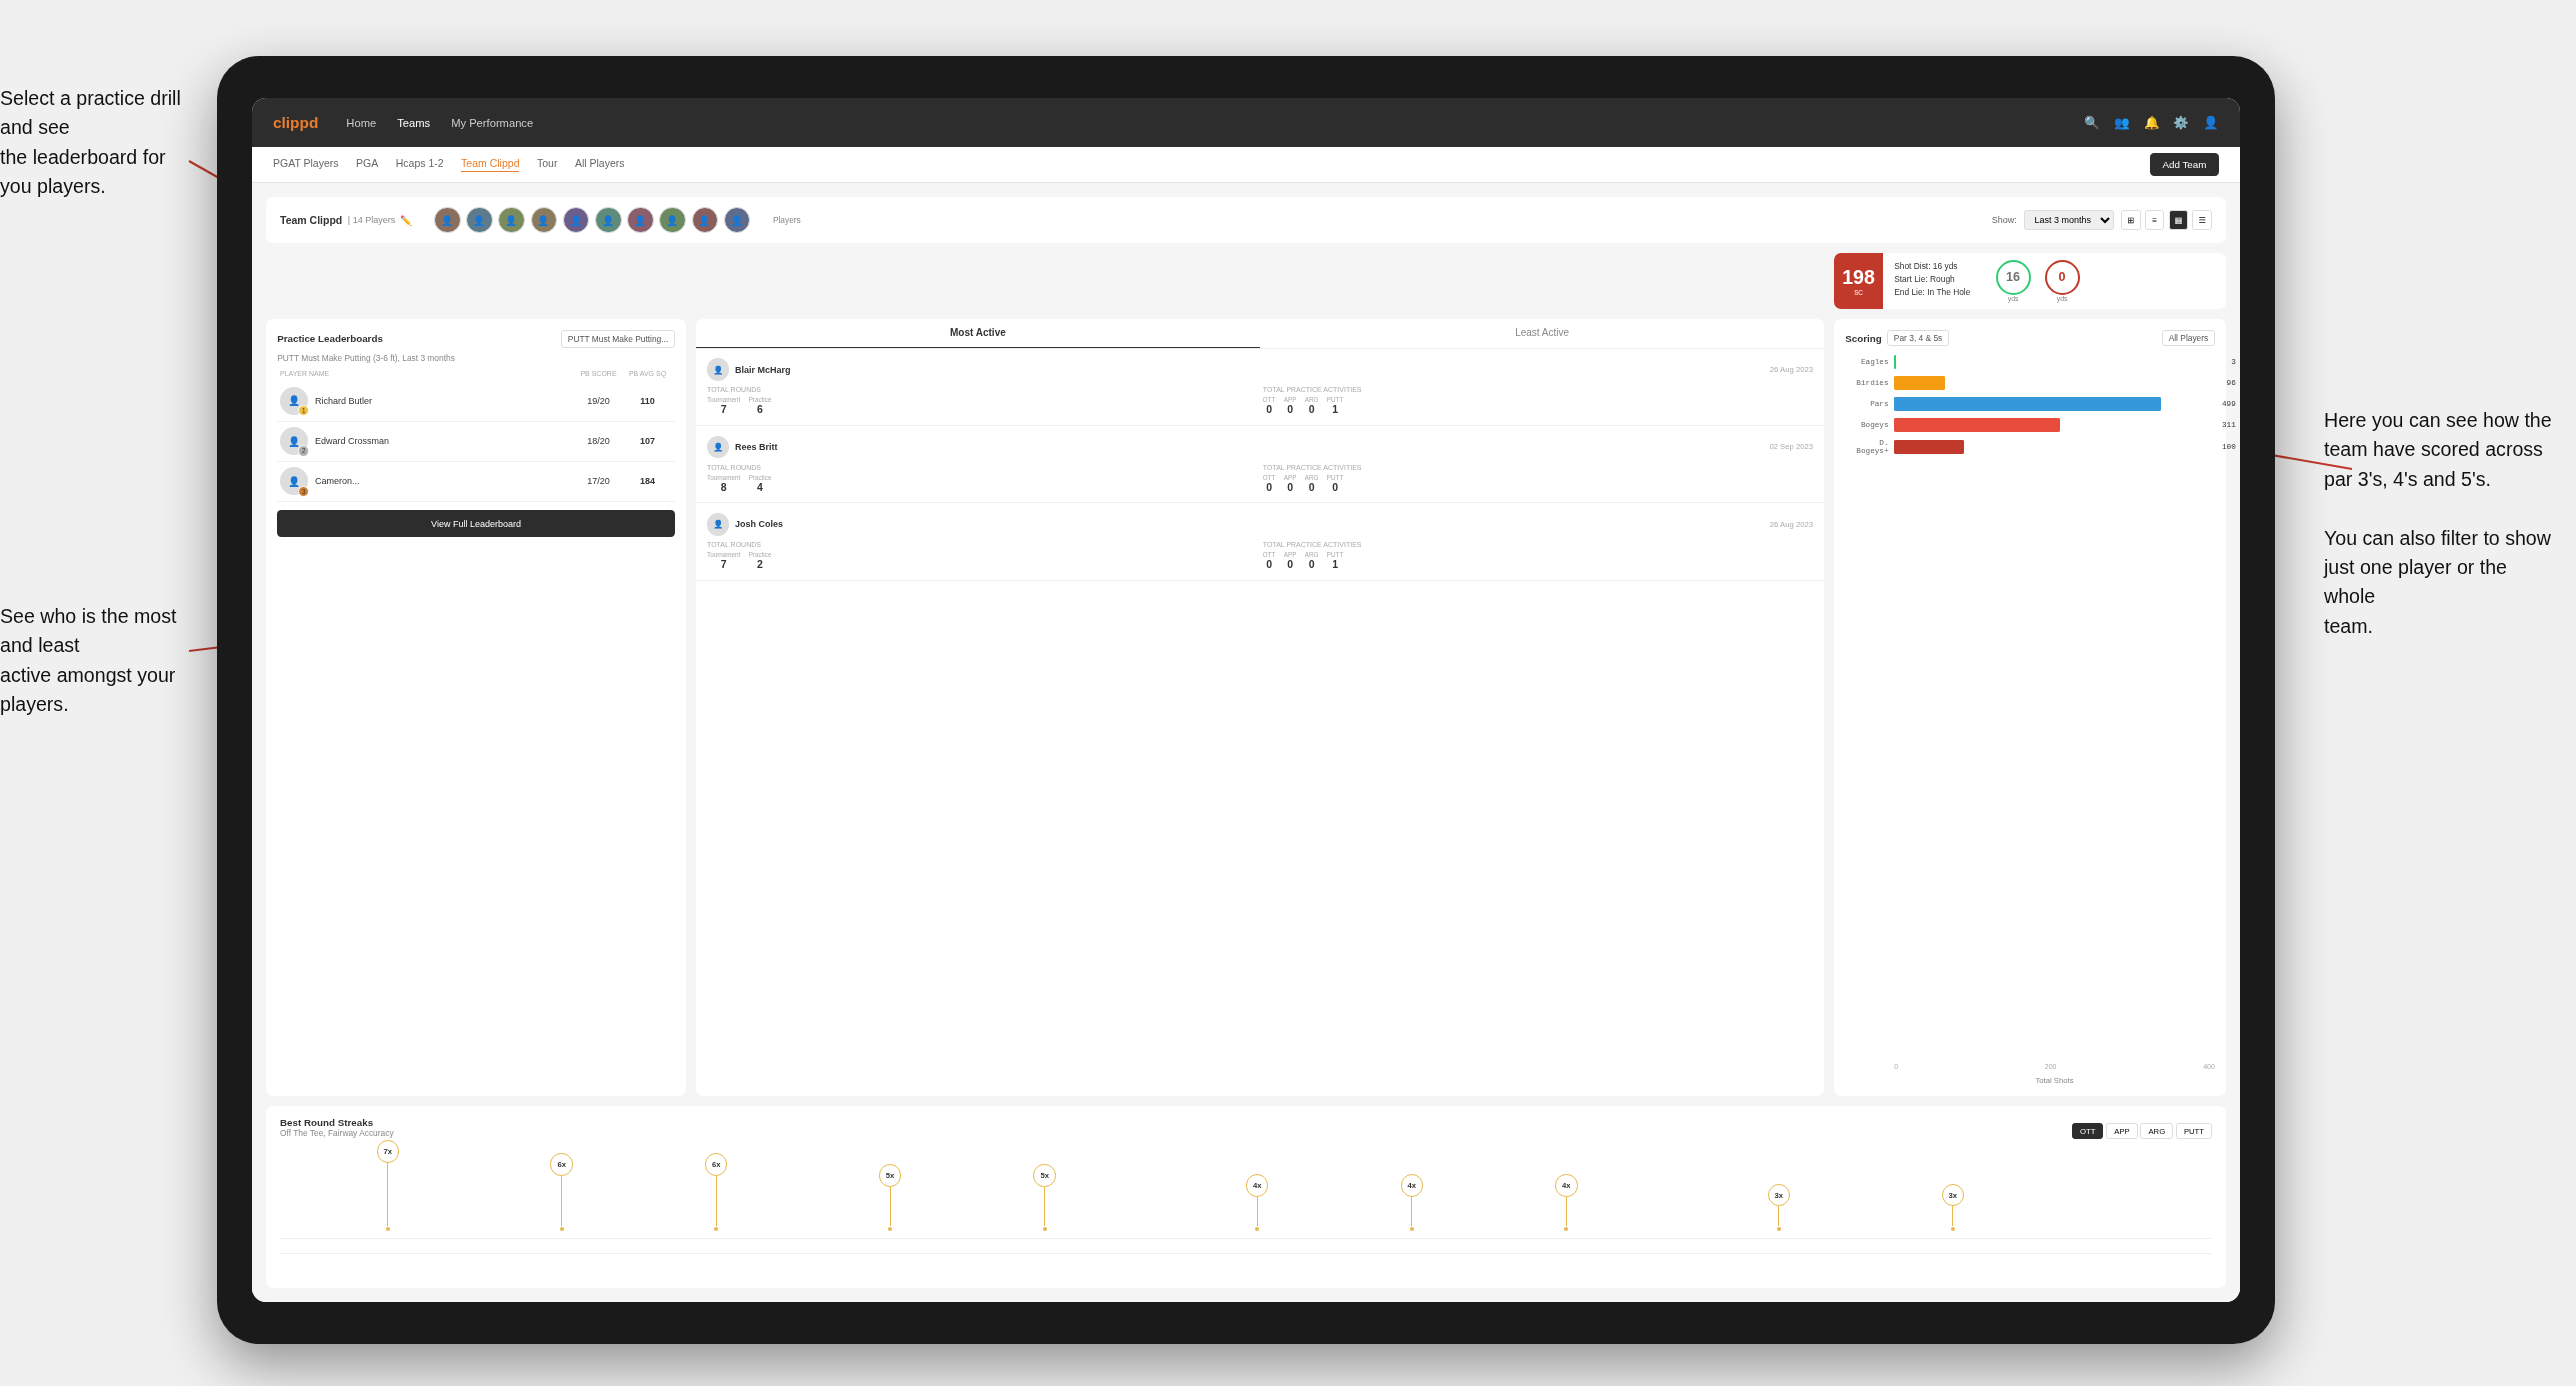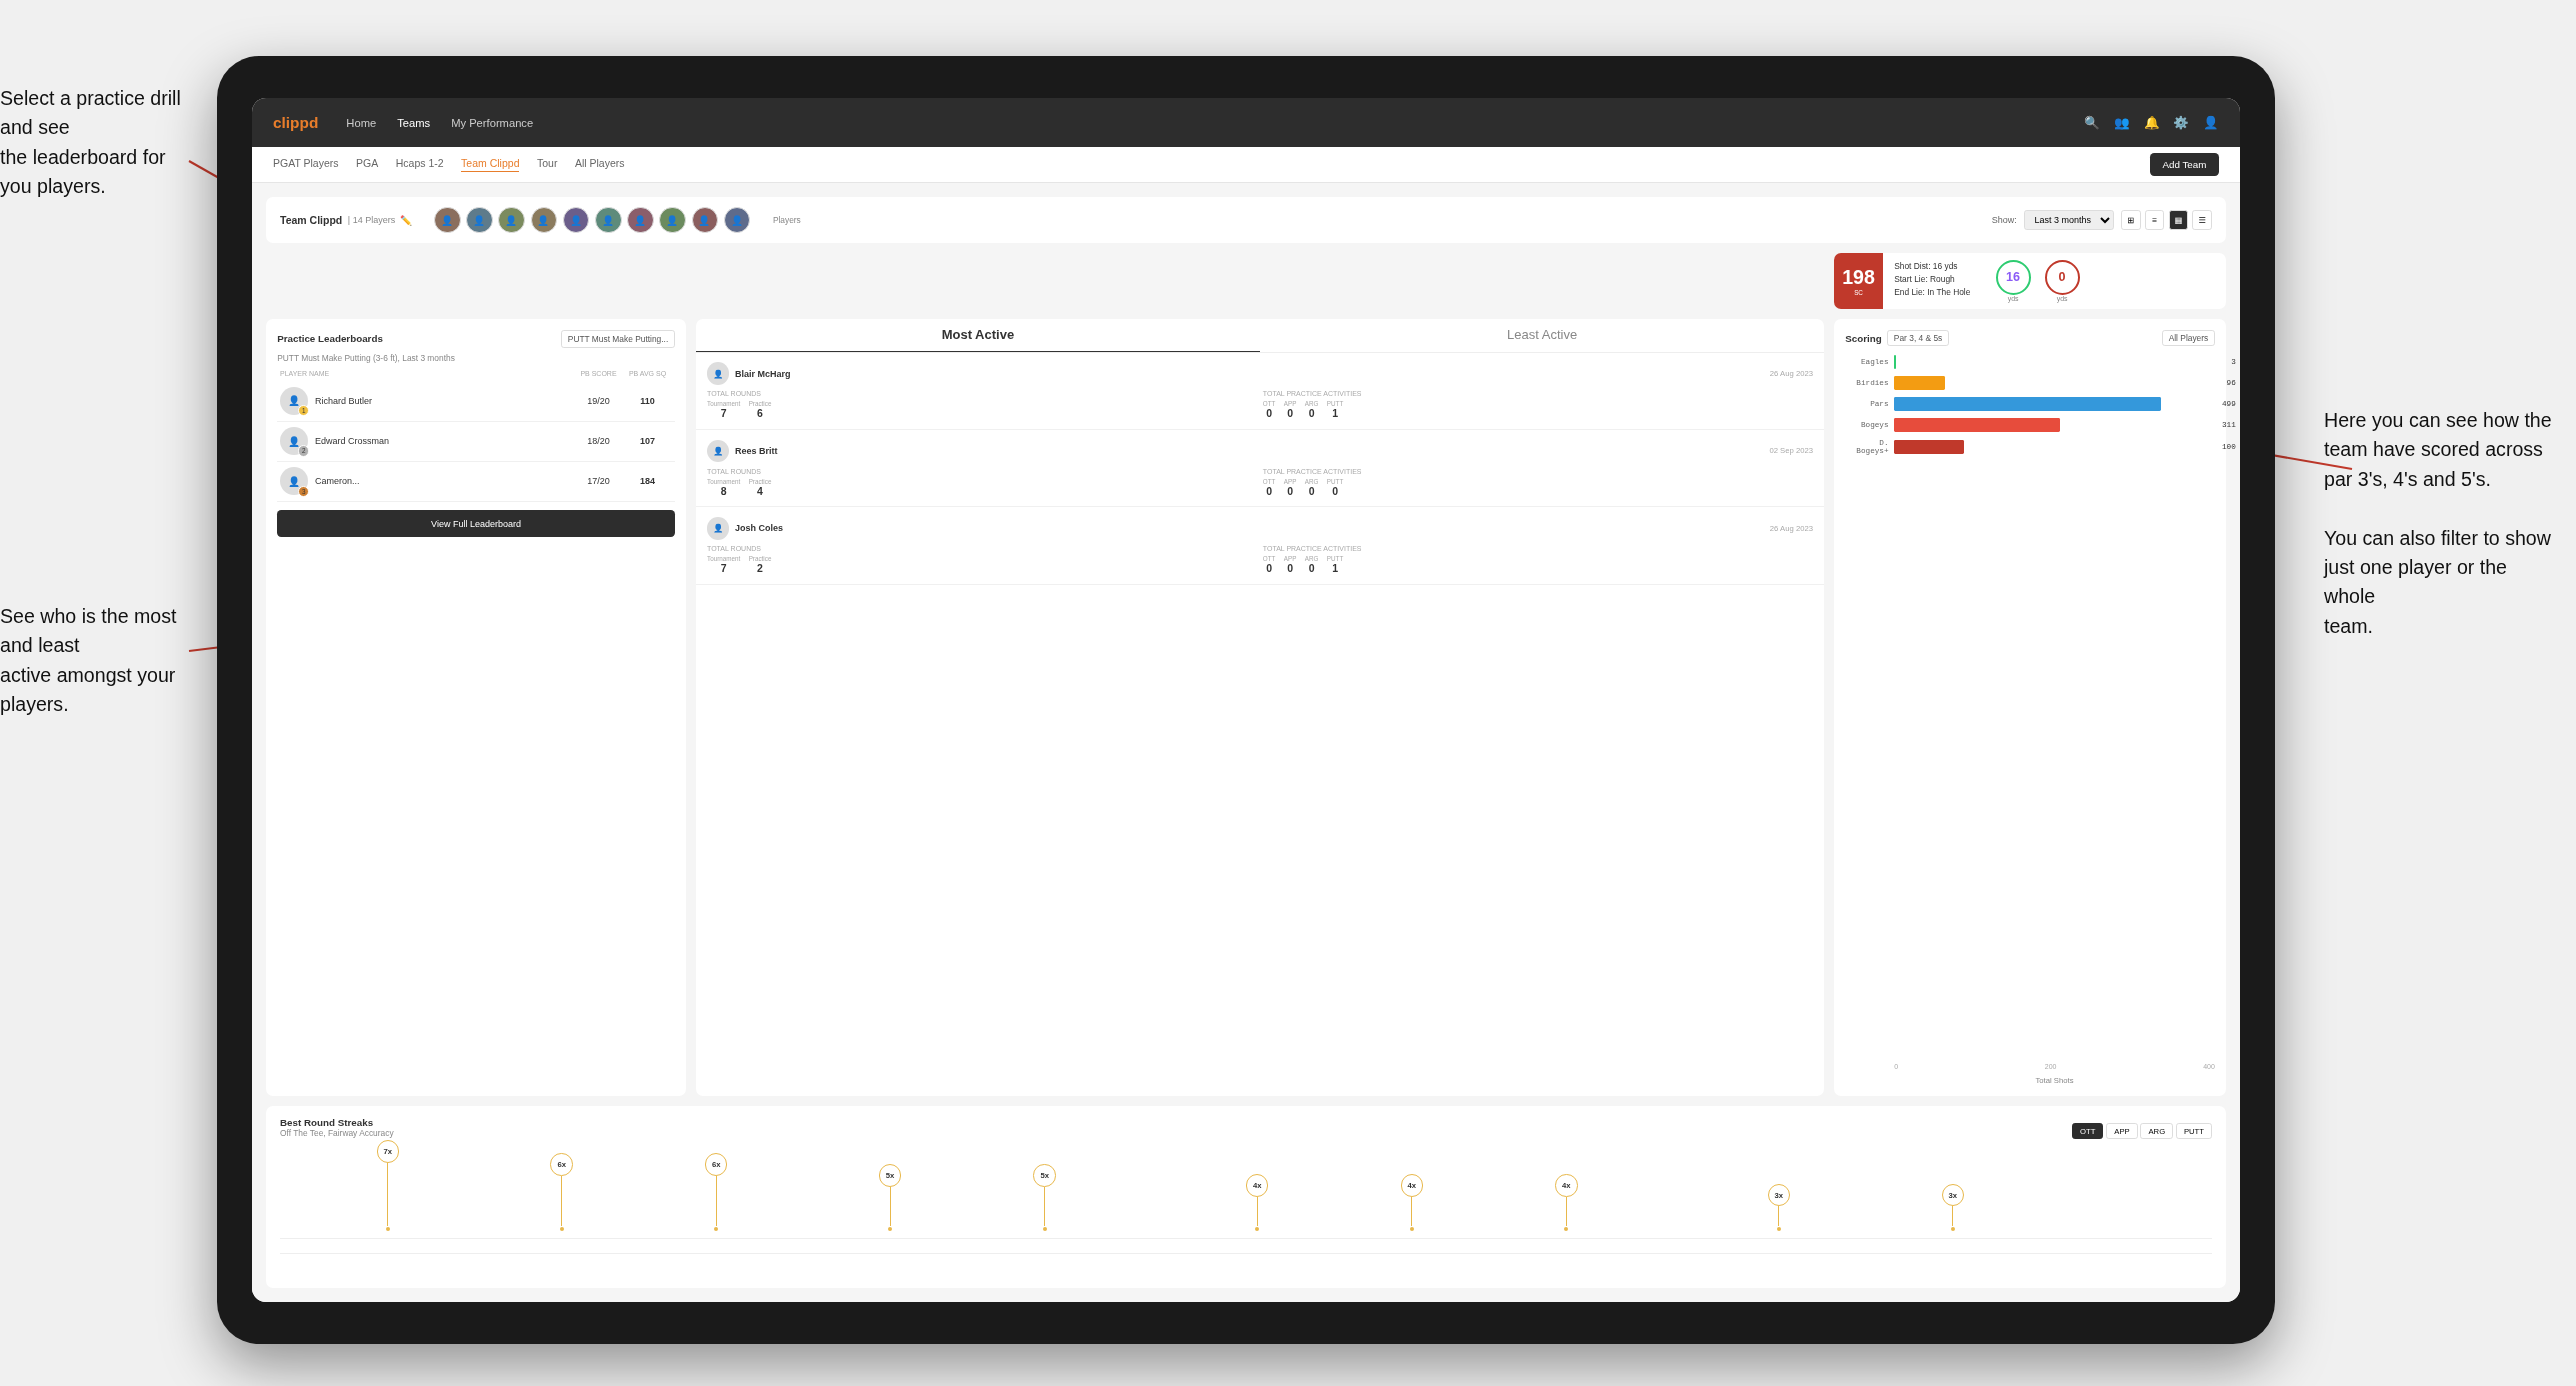--- a/index.html
+++ b/index.html
@@ -274,21 +274,21 @@
       width: 35px;
       height: 35px;
       border-radius: 50%;
       border: 2.1px solid;
       display: flex;
       align-items: center;
       justify-content: center;
       font-size: 12.6px;
       font-weight: 700;
     }
-    .shot-circle.green { border-color: #2ecc71; color: #8b5cf6; }
+    .shot-circle.green { border-color: #2ecc71; color: #737373; }
     .shot-circle.red { border-color: #c0392b; color: #c0392b; }
     .shot-circle-label { font-size: 7px; color: #888; text-align: center; }
 
     
     .leaderboard-card {
       background: #fff;
       border-radius: 7px;
       padding: 11.2px;
       width: 420px;
       flex-shrink: 0;
@@ -393,21 +393,21 @@
       flex-direction: column;
     }
     .activity-tabs {
       display: flex;
       border-bottom: 0.7px solid #eee;
     }
     .activity-tab {
       flex: 1;
       text-align: center;
       padding: 8.4px;
-      font-size: 13px;
+      font-size: 10px;
       color: #888;
       cursor: pointer;
       border-bottom: 1.4px solid transparent;
     }
     .activity-tab.active {
       color: #333;
       border-bottom-color: #333;
       font-weight: 600;
     }
     .activity-entries {

